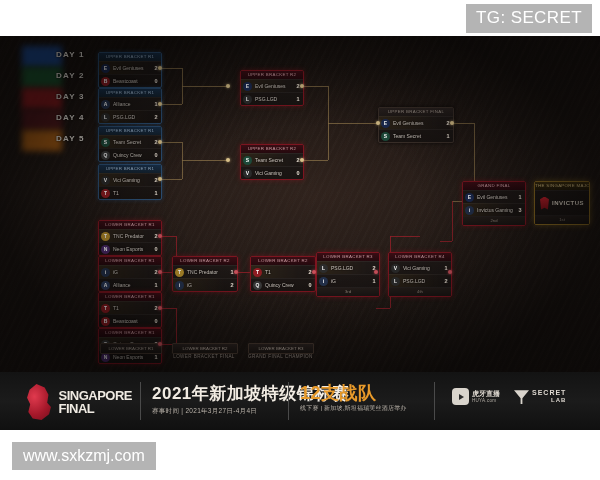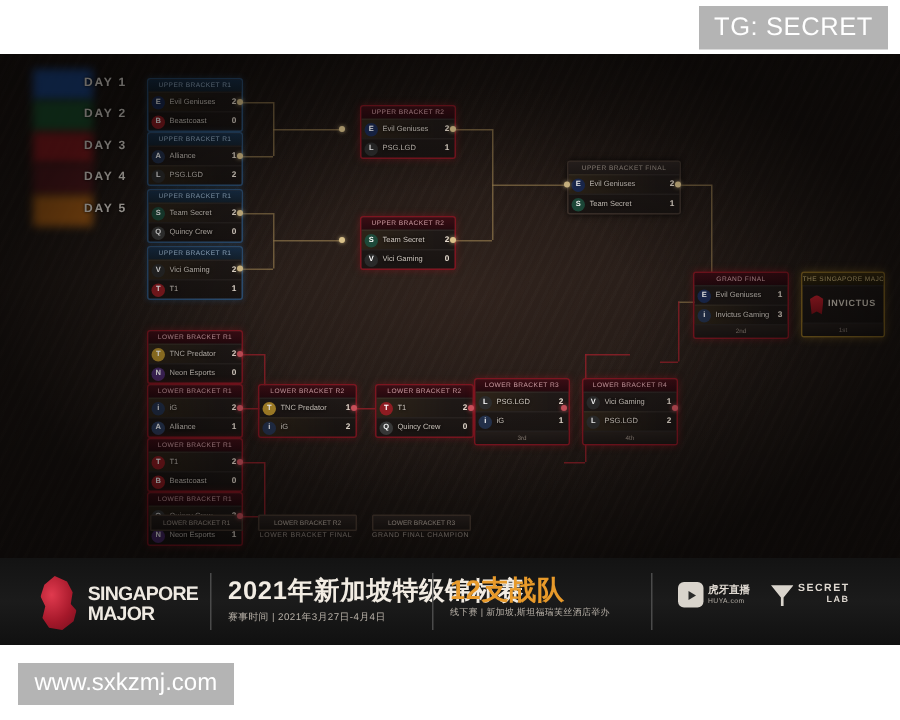--- a/index.html
+++ b/index.html
@@ -530,21 +530,21 @@
 
   <div id="stage-vignette"></div>
 </div>
 
 <div id="footer">
   <div id="footer-inner">
     <div id="sm-logo-wrap">
       <div class="sm-merlion"></div>
       <div class="sm-text">
         <div class="sm-line1">SINGAPORE</div>
-        <div class="sm-line2">MAJOR</div>
+        <div class="sm-line2">FINAL</div>
       </div>
     </div>
 
     <div class="f-divider" style="left:140px;"></div>
 
     <div id="f-title-wrap">
       <div id="f-title">2021年新加坡特级锦标赛</div>
       <div id="f-subtitle">赛事时间  |  2021年3月27日-4月4日</div>
     </div>
 

